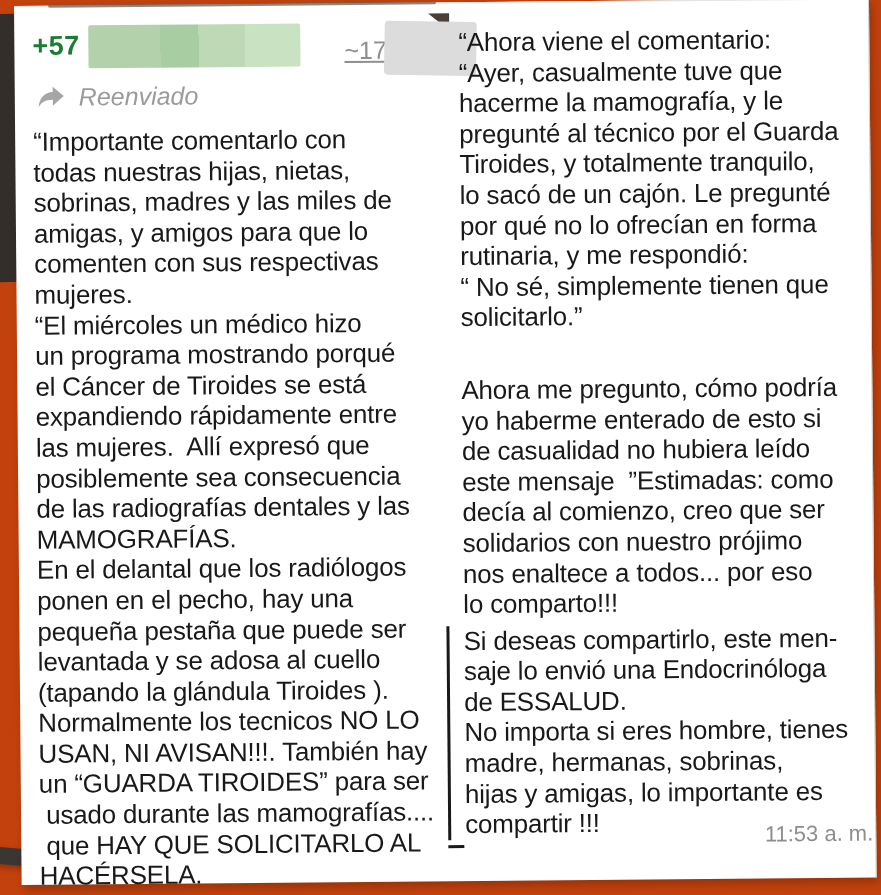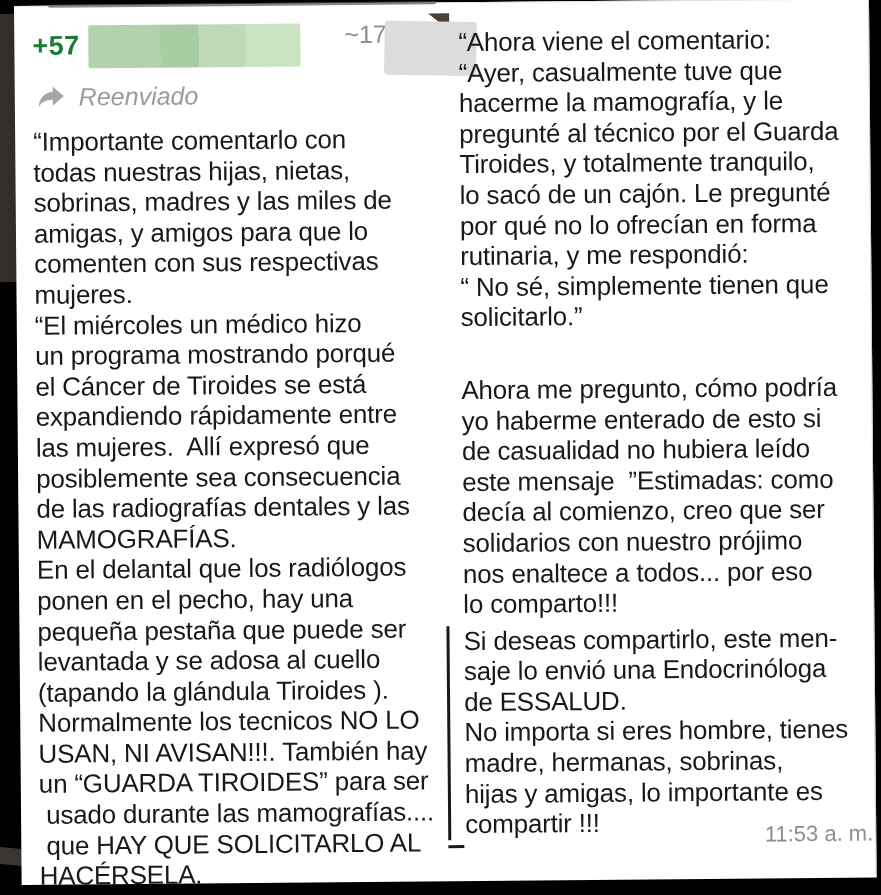--- a/index.html
+++ b/index.html
@@ -1,17 +1,17 @@
 <!DOCTYPE html>
 <html><head>
 <meta charset="utf-8">
 <style>
   html,body{margin:0;padding:0;}
   body{width:881px;height:895px;overflow:hidden;font-family:"Liberation Sans",sans-serif;}
-  .canvas{position:relative;width:881px;height:895px;background:#000000;overflow:hidden;}
+  .canvas{position:relative;width:881px;height:895px;background:#c2410c;overflow:hidden;}
 
   
   .edge-dark-top{position:absolute;left:-4px;top:14px;width:22px;height:268px;background:#332e2a;transform:rotate(-1deg);z-index:0;}
   .edge-dark-bottom{position:absolute;left:-8px;top:850px;width:84px;height:17px;background:#3a3633;transform:rotate(5deg);z-index:0;box-shadow:0 3px 6px rgba(0,0,0,.25);}
 
   .page{position:absolute;left:14px;top:6px;width:854px;height:878px;background:#ffffff;
         transform:rotate(-0.5deg);transform-origin:top left;z-index:1;
         border-right:1px solid #cfcfcf;border-top:1px solid #e4e4e4;
         box-shadow:3px 5px 9px rgba(0,0,0,.22);}
 
@@ -22,21 +22,21 @@
 
   .col{position:absolute;color:#1a1a1a;}
   .col-left{left:16px;top:16px;width:418px;}
   .col-right{left:444px;top:24px;width:412px;height:840px;}
 
   .header{position:relative;height:60px;}
   .sender{position:absolute;left:2px;top:8px;font-size:27px;font-weight:bold;color:#1b7d33;letter-spacing:.5px;}
   .redact{display:block;position:absolute;}
   .redact.green{left:58px;top:3px;width:212px;height:43px;border-radius:2px;
     background:linear-gradient(90deg,#b3d2ab 0%,#b3d2ab 34%,#a9cda2 34%,#a9cda2 52%,#bdd9b5 52%,#bdd9b5 74%,#c9e2c1 74%,#c9e2c1 100%);}
-  .timeprefix{position:absolute;left:314px;top:0;font-size:25px;color:#8f8f8f;}
+  .timeprefix{position:absolute;left:314px;top:16px;font-size:25px;color:#8f8f8f;text-decoration:underline;}
   .redact.grey{left:354px;top:2px;width:92px;height:54px;background:#dcdcdc;border-radius:4px;transform:rotate(1.5deg);}
 
   .forwarded{position:relative;height:36px;margin-top:0;}
   .fwd-icon{position:absolute;left:6px;top:2px;width:28px;height:26px;}
   .fwd-label{position:absolute;left:48px;top:0;font-style:italic;font-size:25px;color:#9b9b9b;}
 
   .body-text{font-size:26px;line-height:30.6px;white-space:pre-wrap;color:#191919;letter-spacing:-0.2px;}
   .col-left .body-text{margin-top:8px;margin-left:2px;}
 
   .para1{margin-bottom:42px;}

